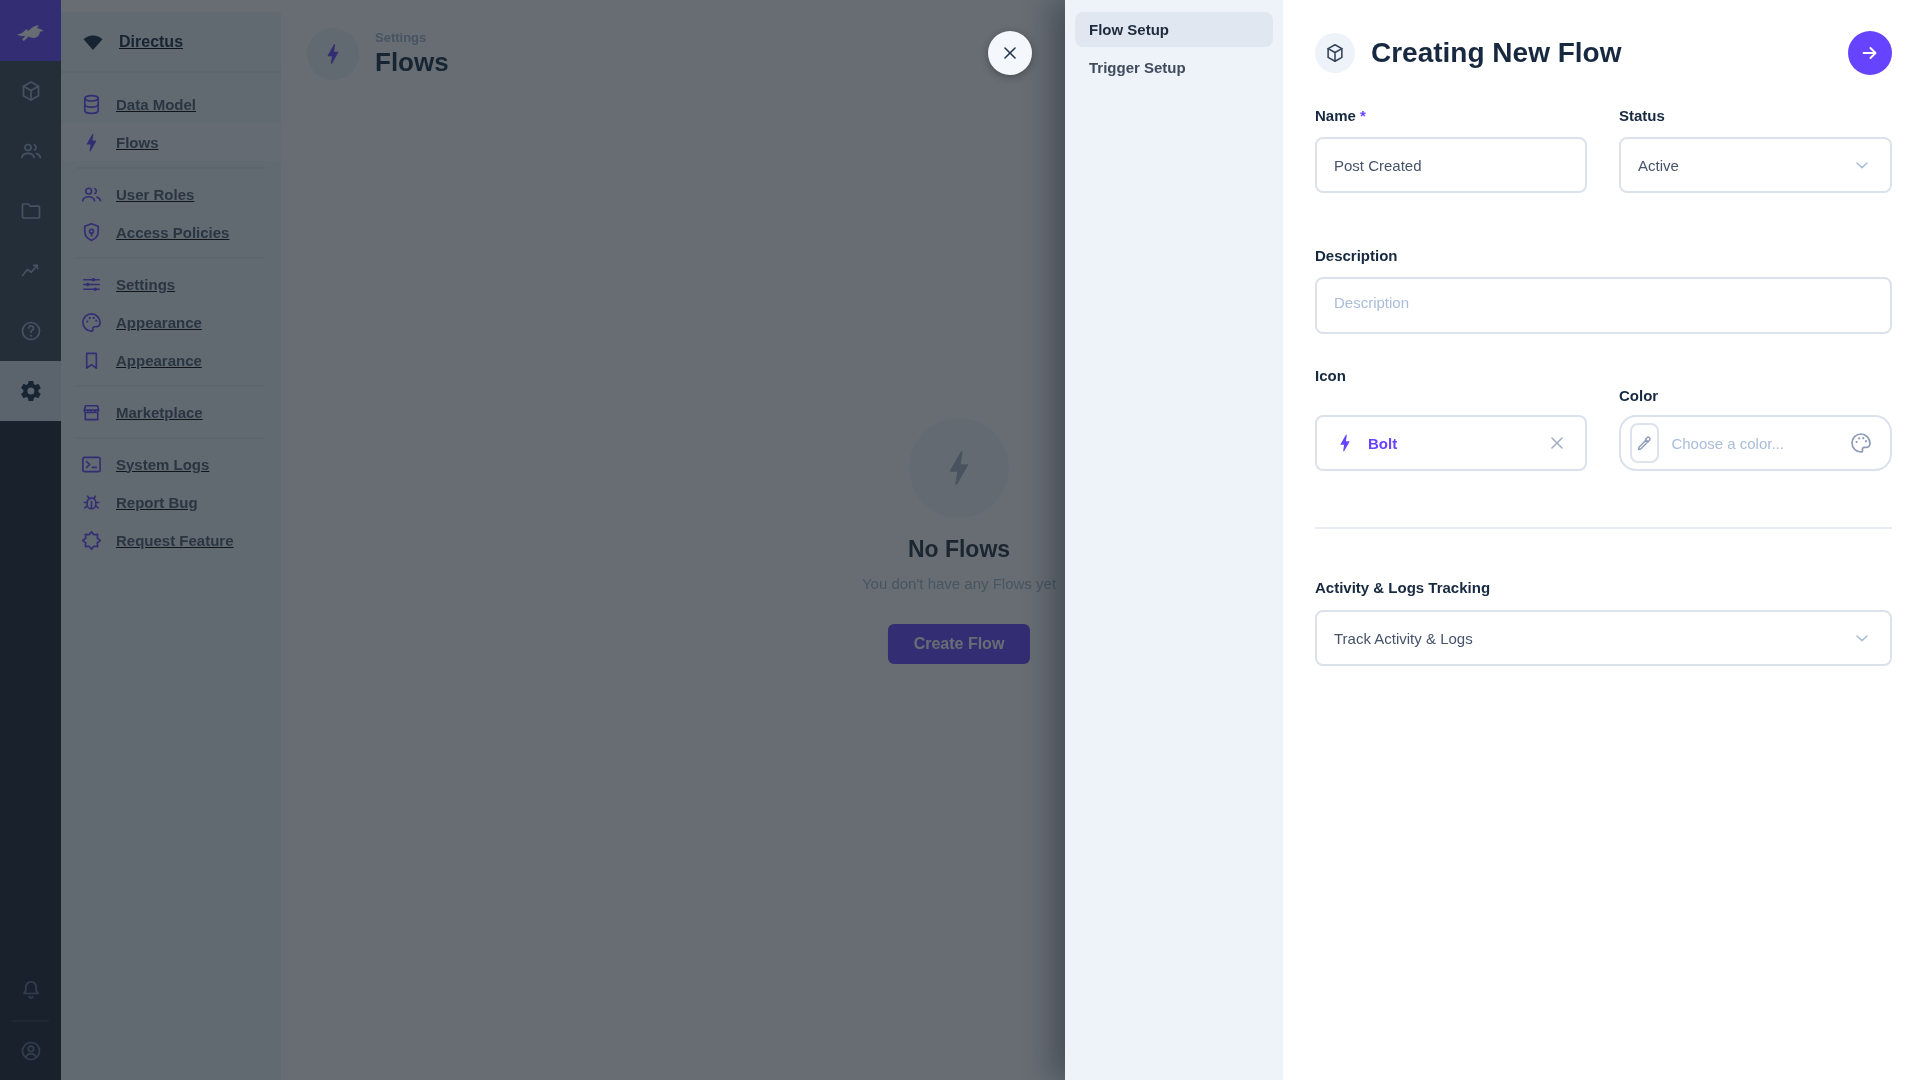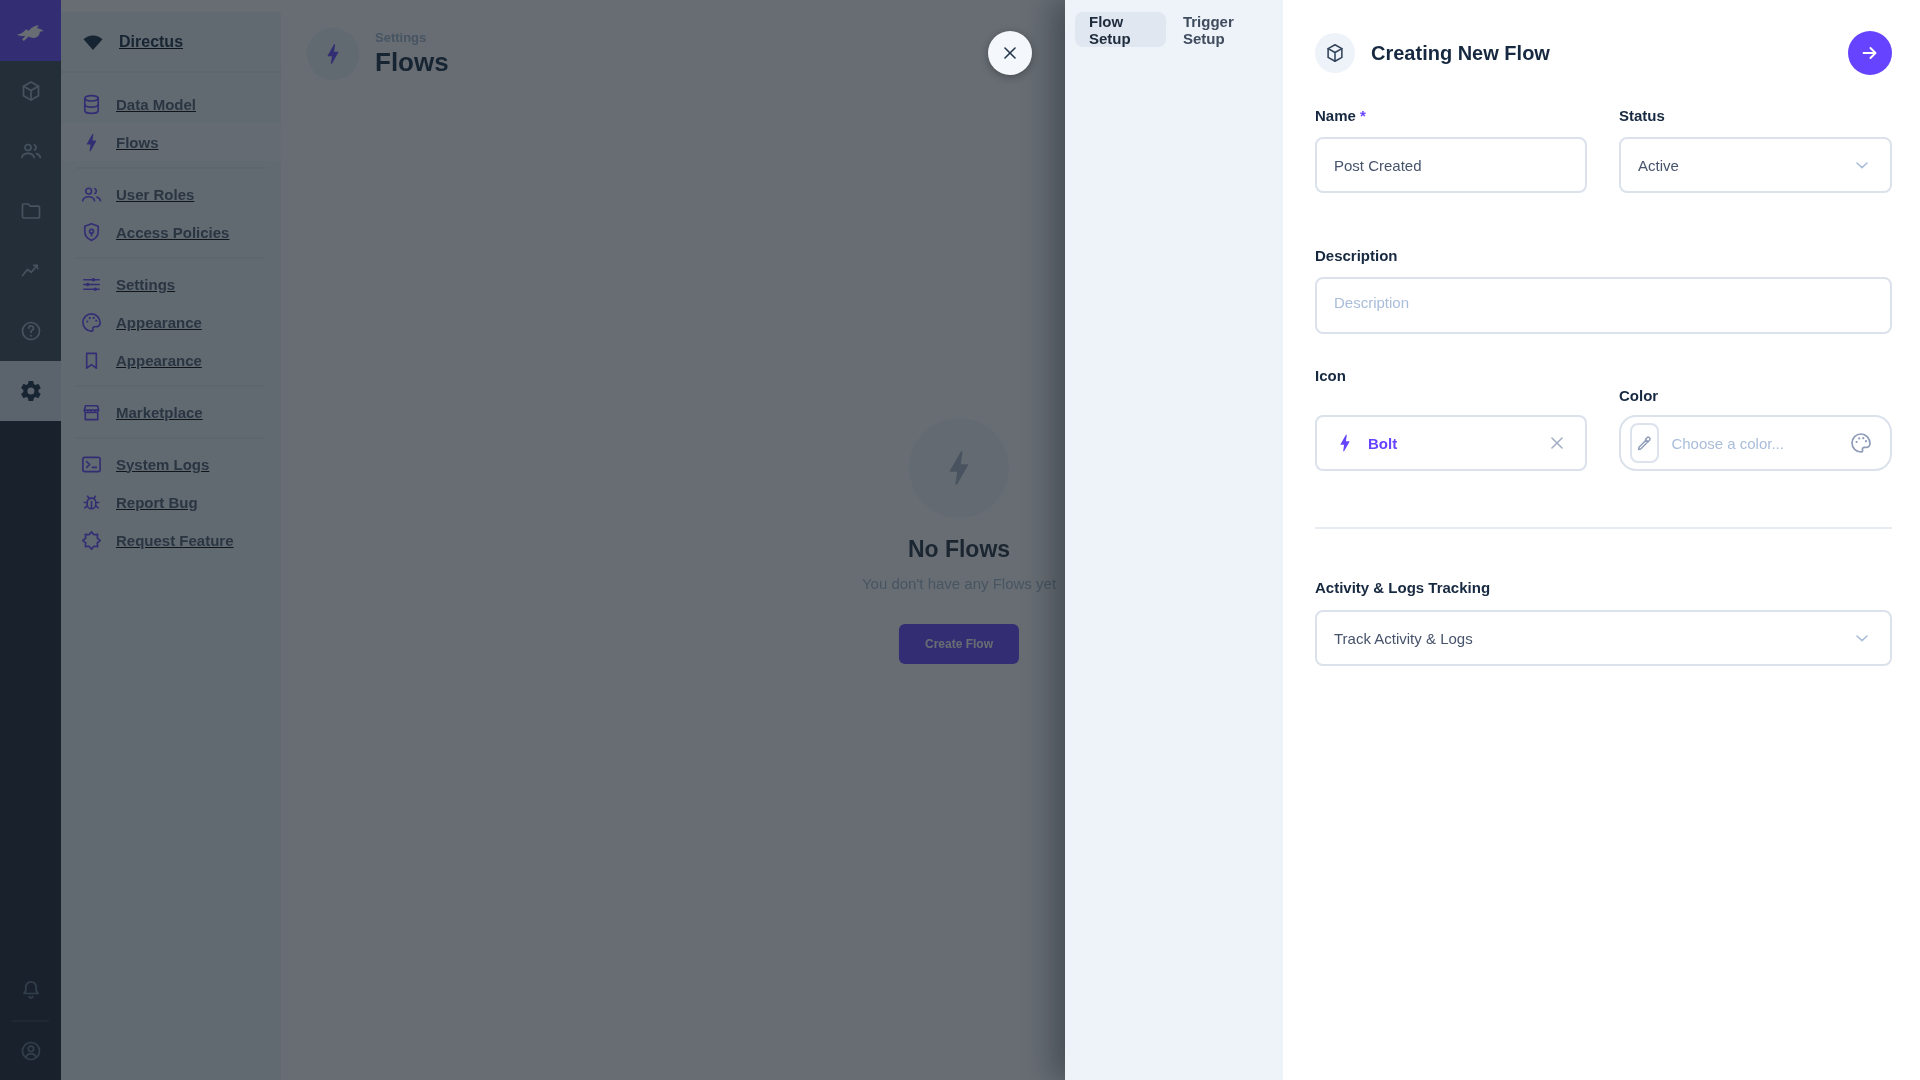--- a/index.html
+++ b/index.html
@@ -36,38 +36,38 @@
   .page-header { position:absolute; left:26px; top:28px; display:flex; align-items:center; gap:16px; }
   .ph-icon { width:52px; height:52px; border-radius:50%; background:#eef2f9; display:flex; align-items:center; justify-content:center; color:#6644ff; cursor:pointer; }
   .ph-icon .ico { width:26px; height:26px; }
   .crumb { font-size:13px; font-weight:600; color:#a2b5cd; }
   .page-title { font-size:26px; font-weight:800; color:#172940; margin-top:2px; }
   .empty { position:absolute; left:678px; top:418px; transform:translateX(-50%); display:flex; flex-direction:column; align-items:center; text-align:center; white-space:nowrap; }
   .empty-circle { width:100px; height:100px; border-radius:50%; background:#f4f7fb; display:flex; align-items:center; justify-content:center; color:#a8b4c6; }
   .empty-circle .ico { width:44px; height:44px; }
   .empty-title { margin-top:18px; font-size:23px; font-weight:700; color:#21303f; }
   .empty-sub { margin-top:12px; font-size:15px; color:#a2b5cd; }
-  .create-btn { margin-top:32px; height:40px; padding:0 26px; border:none; border-radius:6px; background:#6644ff; color:#fff; font-family:inherit; font-size:12px; font-weight:700; cursor:pointer; }
+  .create-btn { margin-top:32px; height:40px; padding:0 26px; border:none; border-radius:6px; background:#6644ff; color:#fff; font-family:inherit; font-size:16px; font-weight:700; cursor:pointer; }
 
   
   .overlay { position:absolute; left:0; top:0; width:1065px; height:100%; background:rgba(24,33,43,0.66); z-index:2; }
   .drawer-close { position:absolute; left:988px; top:31px; width:44px; height:44px; border-radius:50%; border:none; background:#f4f7fb; color:#25354a; display:flex; align-items:center; justify-content:center; cursor:pointer; z-index:4; box-shadow:0 2px 8px rgba(0,0,0,.3); }
   .drawer-close .ico { width:22px; height:22px; }
 
   
   .drawer { position:absolute; left:1065px; top:0; right:0; height:100%; display:flex; z-index:3; box-shadow:-12px 0 28px rgba(8,16,26,.35); }
-  .tab-panel { width:218px; background:#eef2f9; padding:12px 10px; display:flex; flex-direction:row; gap:3px; }
+  .tab-panel { width:218px; background:#eef2f9; padding:12px 10px; display:flex; flex-direction:column; gap:3px; }
   .tab { height:35px; border-radius:8px; display:flex; align-items:center; padding:0 14px; font-size:15px; font-weight:600; color:#3f4c5e; cursor:pointer; }
   .tab.active { background:#e1e7f0; color:#1d2b3c; }
   .form-pane { position:relative; flex:1; background:#fff; }
 
   .d-head { position:absolute; left:32px; right:28px; top:31px; height:44px; display:flex; align-items:center; gap:16px; }
   .d-icon { width:40px; height:40px; border-radius:50%; background:#eef2f9; display:flex; align-items:center; justify-content:center; color:#33445a; }
   .d-icon .ico { width:22px; height:22px; }
-  .d-title { font-size:20px; font-weight:800; color:#172940; }
+  .d-title { font-size:28px; font-weight:800; color:#172940; }
   .d-next { margin-left:auto; width:44px; height:44px; border-radius:50%; border:none; background:#6644ff; color:#fff; display:flex; align-items:center; justify-content:center; cursor:pointer; }
   .d-next .ico { width:22px; height:22px; }
 
   .f-label { position:absolute; font-size:15px; font-weight:700; color:#172940; }
   .req { color:#6644ff; }
   .ctl { position:absolute; height:56px; border:2px solid #dbe2ec; border-radius:8px; background:#fff; display:flex; align-items:center; padding:0 17px; font-size:15px; color:#46536b; gap:12px; }
   .ctl.select { cursor:pointer; }
   .ctl .grow { flex:1; }
   .chev { width:22px; height:22px; color:#a9bdd9; }
   input, textarea { font-family:inherit; font-size:15px; color:#46536b; border:none; outline:none; background:transparent; width:100%; }

